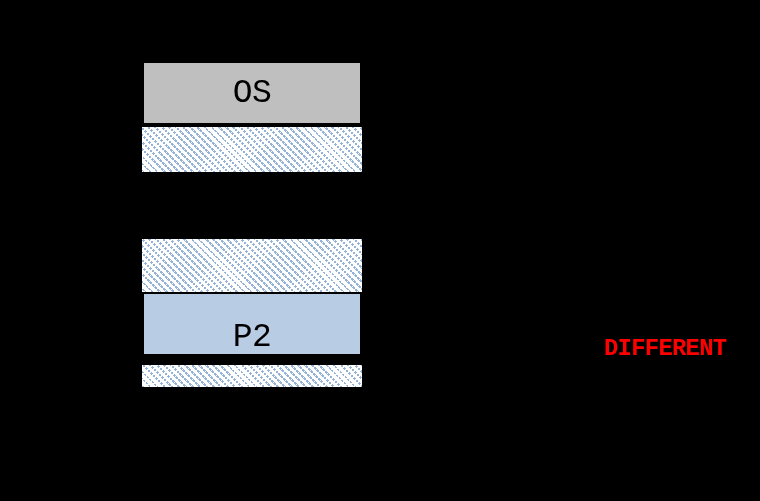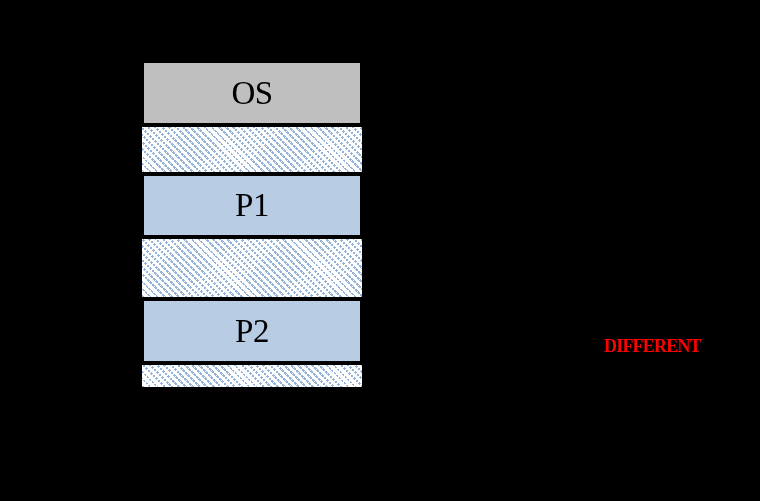--- a/index.html
+++ b/index.html
@@ -6,21 +6,21 @@
     margin: 0;
     padding: 0;
     background: #000000;
   }
   .stage {
     position: relative;
     width: 760px;
     height: 408px;
     background: var(--background, #000000);
     overflow: hidden;
-    font-family: Liberation Serif, serif;
+    font-family: Liberation Mono, monospace;
     border-radius: 16px;
   }
   .block {
     position: absolute;
     left: 142px;
     width: 220px;
     box-sizing: border-box;
     display: flex;
     align-items: center;
     justify-content: center;
@@ -45,52 +45,49 @@
     font-size: 33px;
     line-height: 1;
     letter-spacing: -0.5px;
     user-select: none;
   }
   
   .seg-os    { top: 61px;  height: 64px; }
   .seg-hole1 { top: 127px; height: 45px; }
   .seg-p1    { top: 174px; height: 63px; }
   .seg-hole2 { top: 239px; height: 58px; }
-  .seg-p2    { top: 299px; height: 64px; }
+  .seg-p2    { top: 292px; height: 64px; align-items: flex-end; }
   .seg-hole3 { top: 365px; height: 22px; }
   .seg-p3    { top: 389px; height: 64px; }
   .seg-hole4 { top: 455px; height: 33px; }
 
   .annotation {
     position: absolute;
     left: 604px;
     top: 337px;
     color: var(--annotation-color, #FF0000);
-    font-size: 18px;
+    font-size: 24px;
     font-weight: bold;
     line-height: 1;
     letter-spacing: -0.8px;
     white-space: nowrap;
     user-select: none;
   }
 </style>
 </head>
 <body>
 
 <div class="stage">
 
   <div class="block solid os-fill seg-os">
     <span class="block-label">OS</span>
   </div>
 
   <div class="block hole seg-hole1"></div>
 
-  <div class="block solid proc-fill seg-p1">
-    <span class="block-label">P1</span>
-  </div>
 
   <div class="block hole seg-hole2"></div>
 
   <div class="block solid proc-fill seg-p2">
     <span class="block-label">P2</span>
   </div>
 
   <div class="block hole seg-hole3"></div>
 
 

